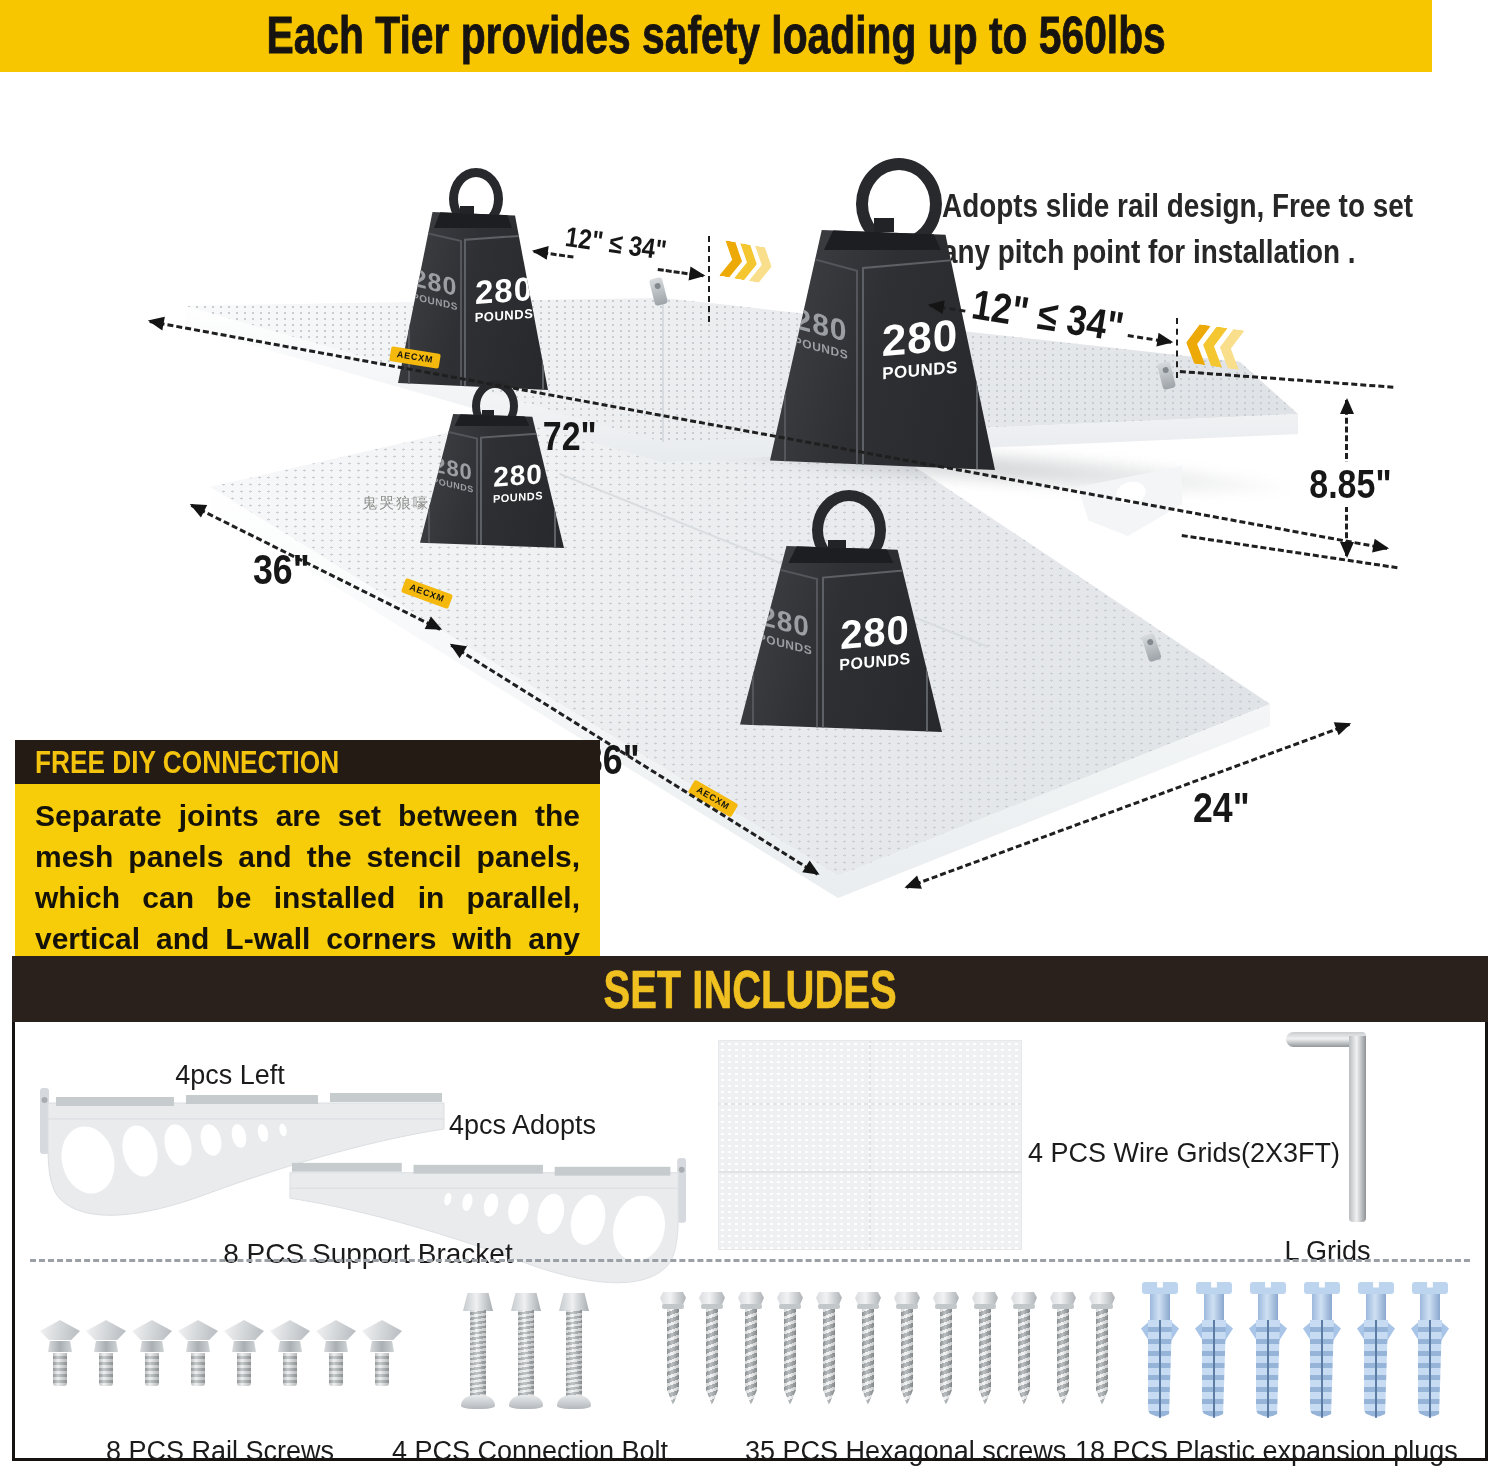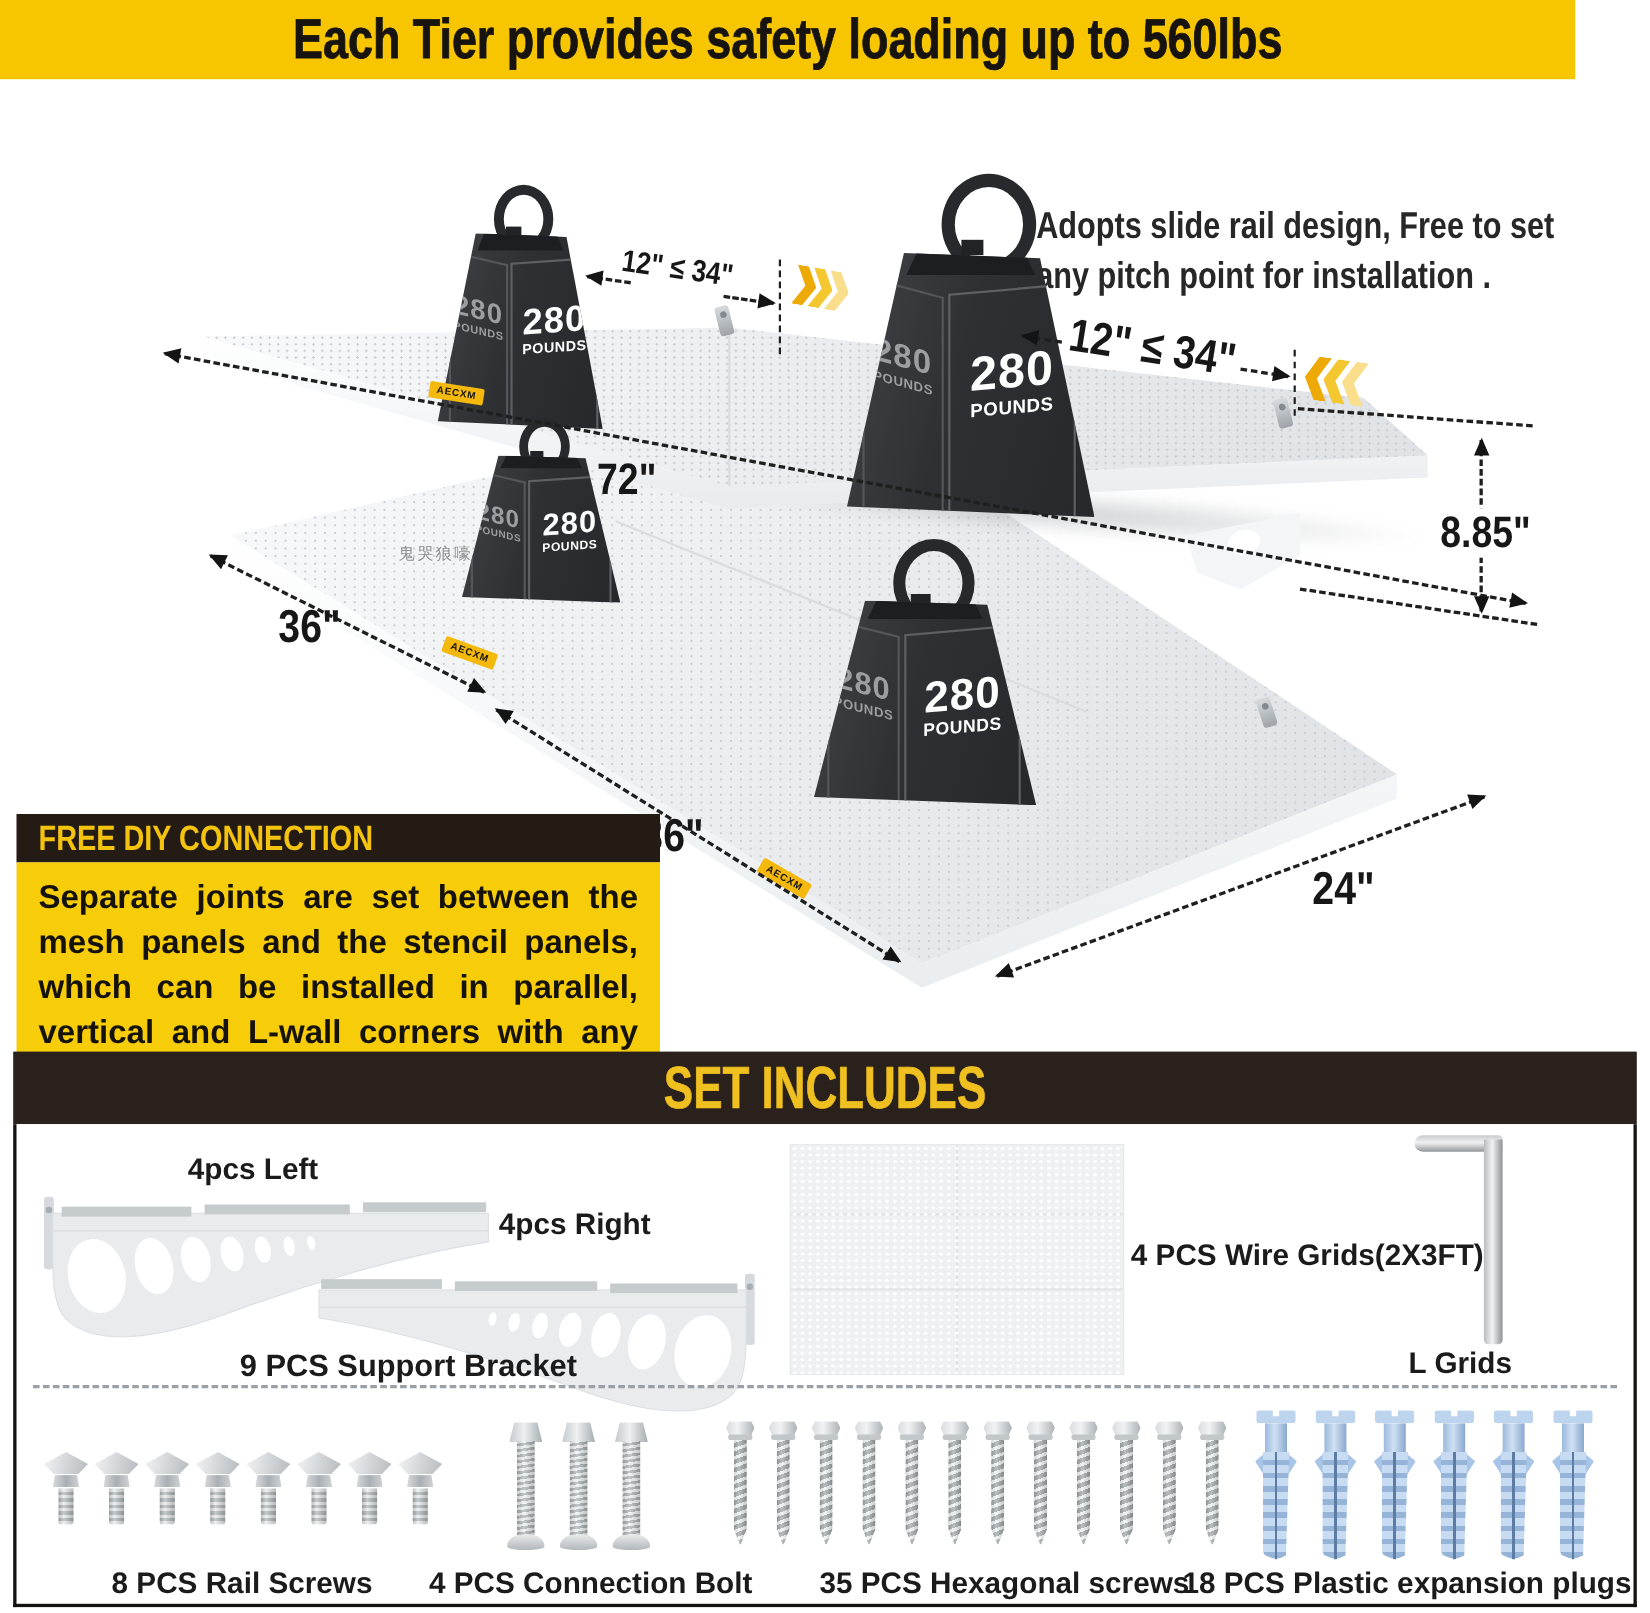--- a/index.html
+++ b/index.html
@@ -82,21 +82,21 @@
             line-height:44px;padding-left:20px;}
   #diy-body{background:#F7CC08;color:#15120a;font-size:30px;font-weight:bold;line-height:41px;
             padding:11px 20px 14px 20px;text-align:justify;}
 
   
   #set-banner{left:12px;top:956px;width:1476px;height:66px;background:#2A211C;text-align:center;}
   #set-banner .t{font-size:54px;line-height:66px;font-weight:bold;color:#EFC01F;
                  -webkit-text-stroke:.6px #EFC01F;}
   #set-box{left:12px;top:1022px;width:1470px;height:436px;background:#fff;
            border:3px solid #15120f;border-top:none;}
-  .part-label{position:absolute;font-size:27px;font-weight:bold;color:#1b1b1b;text-align:center;white-space:nowrap;}
+  .part-label{position:absolute;font-size:27px;font-weight:normal;color:#1b1b1b;text-align:center;white-space:nowrap;margin-top:12px;}
   #grid-panel{left:718px;top:1040px;width:302px;height:208px;background-color:#eef0f1;border:1px solid #e6e8ea;
       background-image:radial-gradient(#ffffff 1.5px,transparent 1.75px),
         linear-gradient(#e1e3e5,#e1e3e5),linear-gradient(#e1e3e5,#e1e3e5),linear-gradient(#e1e3e5,#e1e3e5);
       background-size:7px 6px,100% 2px,100% 2px,2px 100%;
       background-position:0 0,0 62px,0 130px,150px 0;background-repeat:repeat,no-repeat,no-repeat,no-repeat;}
   .wrench-part{position:absolute;background:linear-gradient(90deg,#b9bdc0,#f0f1f2 45%,#8f9396);}
   #sep-dash{left:30px;top:1259px;width:1440px;border-top:3px dashed #9aa0a5;}
 
   .bracket-svg{position:absolute;}
 
@@ -301,25 +301,25 @@
 
 <div class="abs" id="set-banner">
   <span class="t cx" style="transform:scaleX(.74)">SET INCLUDES</span>
 </div>
 <div class="abs" id="set-box"></div>
 
 <div class="part-label" style="left:150px;top:1048px;width:160px;">4pcs Left</div>
 <svg class="bracket-svg" viewBox="0 0 410 175" style="left:36px;top:1076px;width:410px;height:175px;">
     <use href="#bracket-shape"></use>
   </svg>
-<div class="part-label" style="left:440px;top:1098px;width:165px;">4pcs Right</div>
+<div class="part-label" style="left:440px;top:1098px;width:165px;">4pcs Adopts</div>
 <svg class="bracket-svg" viewBox="0 0 410 175" style="left:288px;top:1146px;width:402px;height:172px;transform:scaleX(-1);">
     <use href="#bracket-shape"></use>
   </svg>
-<div class="part-label" style="left:218px;top:1226px;width:300px;font-size:28px;">9 PCS Support Bracket</div>
+<div class="part-label" style="left:218px;top:1226px;width:300px;font-size:28px;">8 PCS Support Bracket</div>
 
 <div class="abs" id="grid-panel"></div>
 <div class="part-label" style="left:1028px;top:1126px;width:265px;text-align:center;">4 PCS Wire Grids(2X3FT)</div>
 
 <div class="wrench-part" style="left:1286px;top:1032px;width:80px;height:15px;border-radius:8px 4px 4px 8px;background:linear-gradient(180deg,#c9ccce,#f0f1f2 45%,#93979a);"></div>
 <div class="wrench-part" style="left:1349px;top:1036px;width:17px;height:186px;border-radius:0 0 4px 4px;"></div>
 <div class="part-label" style="left:1260px;top:1224px;width:135px;">L Grids</div>
 
 <div class="abs" id="sep-dash"></div>
 

